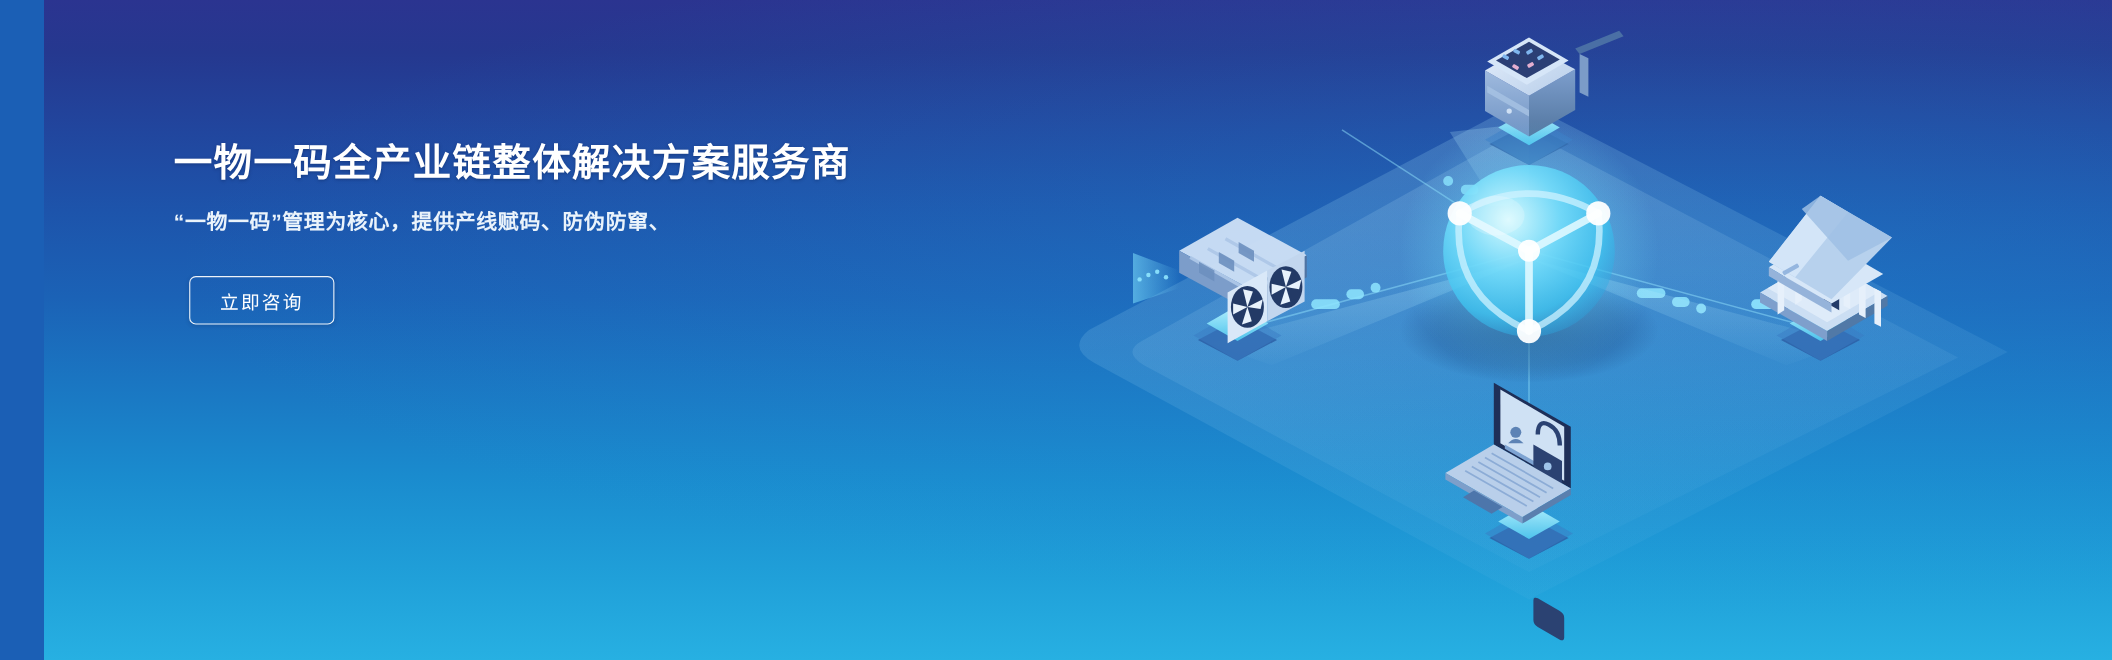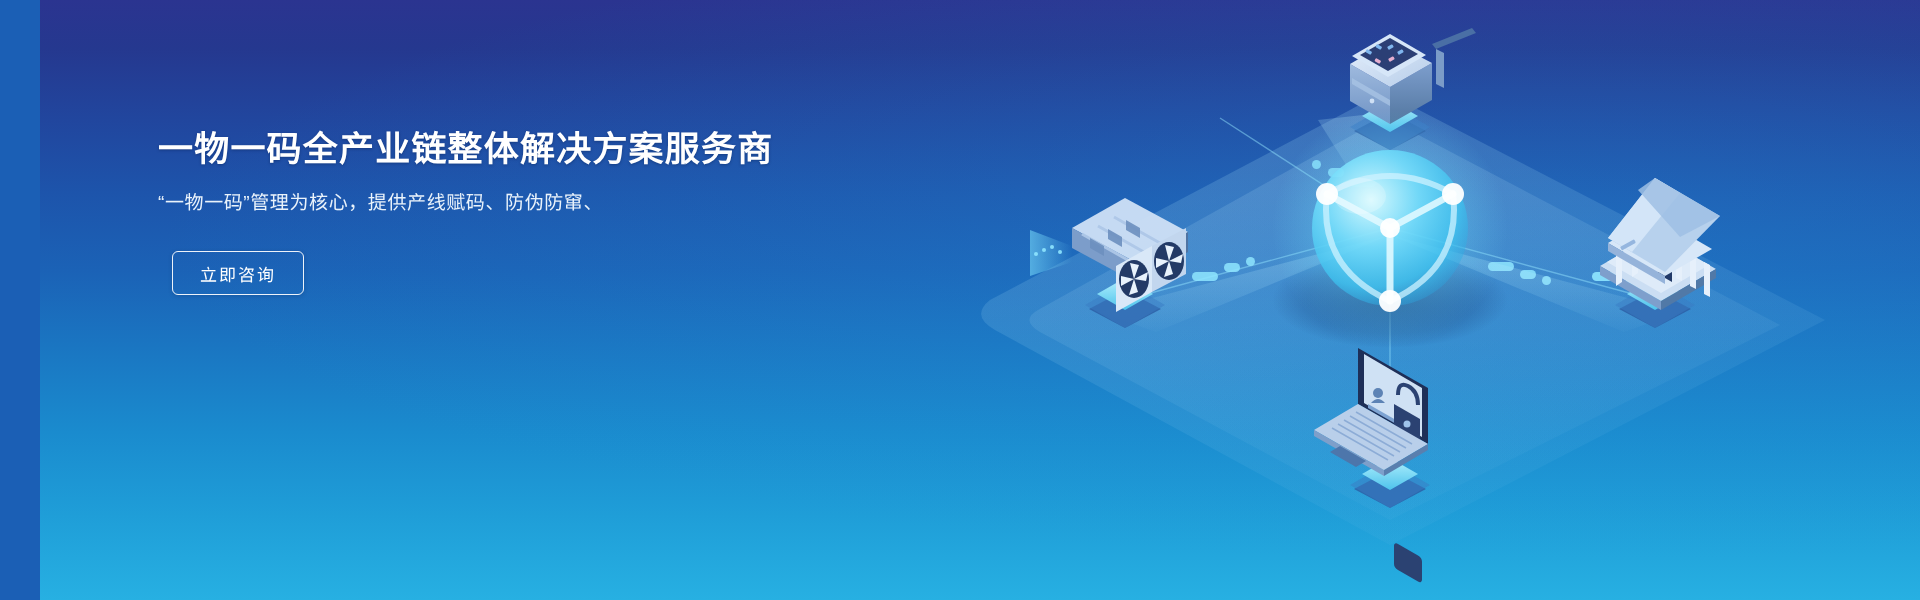--- a/index.html
+++ b/index.html
@@ -29,21 +29,21 @@
   .copy{position:absolute;left:118px;top:126px;width:640px;}
   .headline{
     margin:0;
     font-size:35px;line-height:46px;font-weight:bold;
     color:#ffffff;letter-spacing:1.2px;
     text-shadow:0 1px 3px rgba(0,20,60,.35);
     white-space:nowrap;
   }
   .subline{
     margin:0;padding-top:14px;
-    font-size:19px;line-height:33px;font-weight:normal;
+    font-size:19px;line-height:33px;font-weight:bold;
     color:#eaf3fb;letter-spacing:.6px;
   }
   .subline span{display:block;}
   .cta{
     display:inline-flex;align-items:center;justify-content:center;
     margin-top:32px;margin-left:14px;
     width:132px;height:44px;
     border:1px solid rgba(255,255,255,.92);
     border-radius:6px;
     background:transparent;

